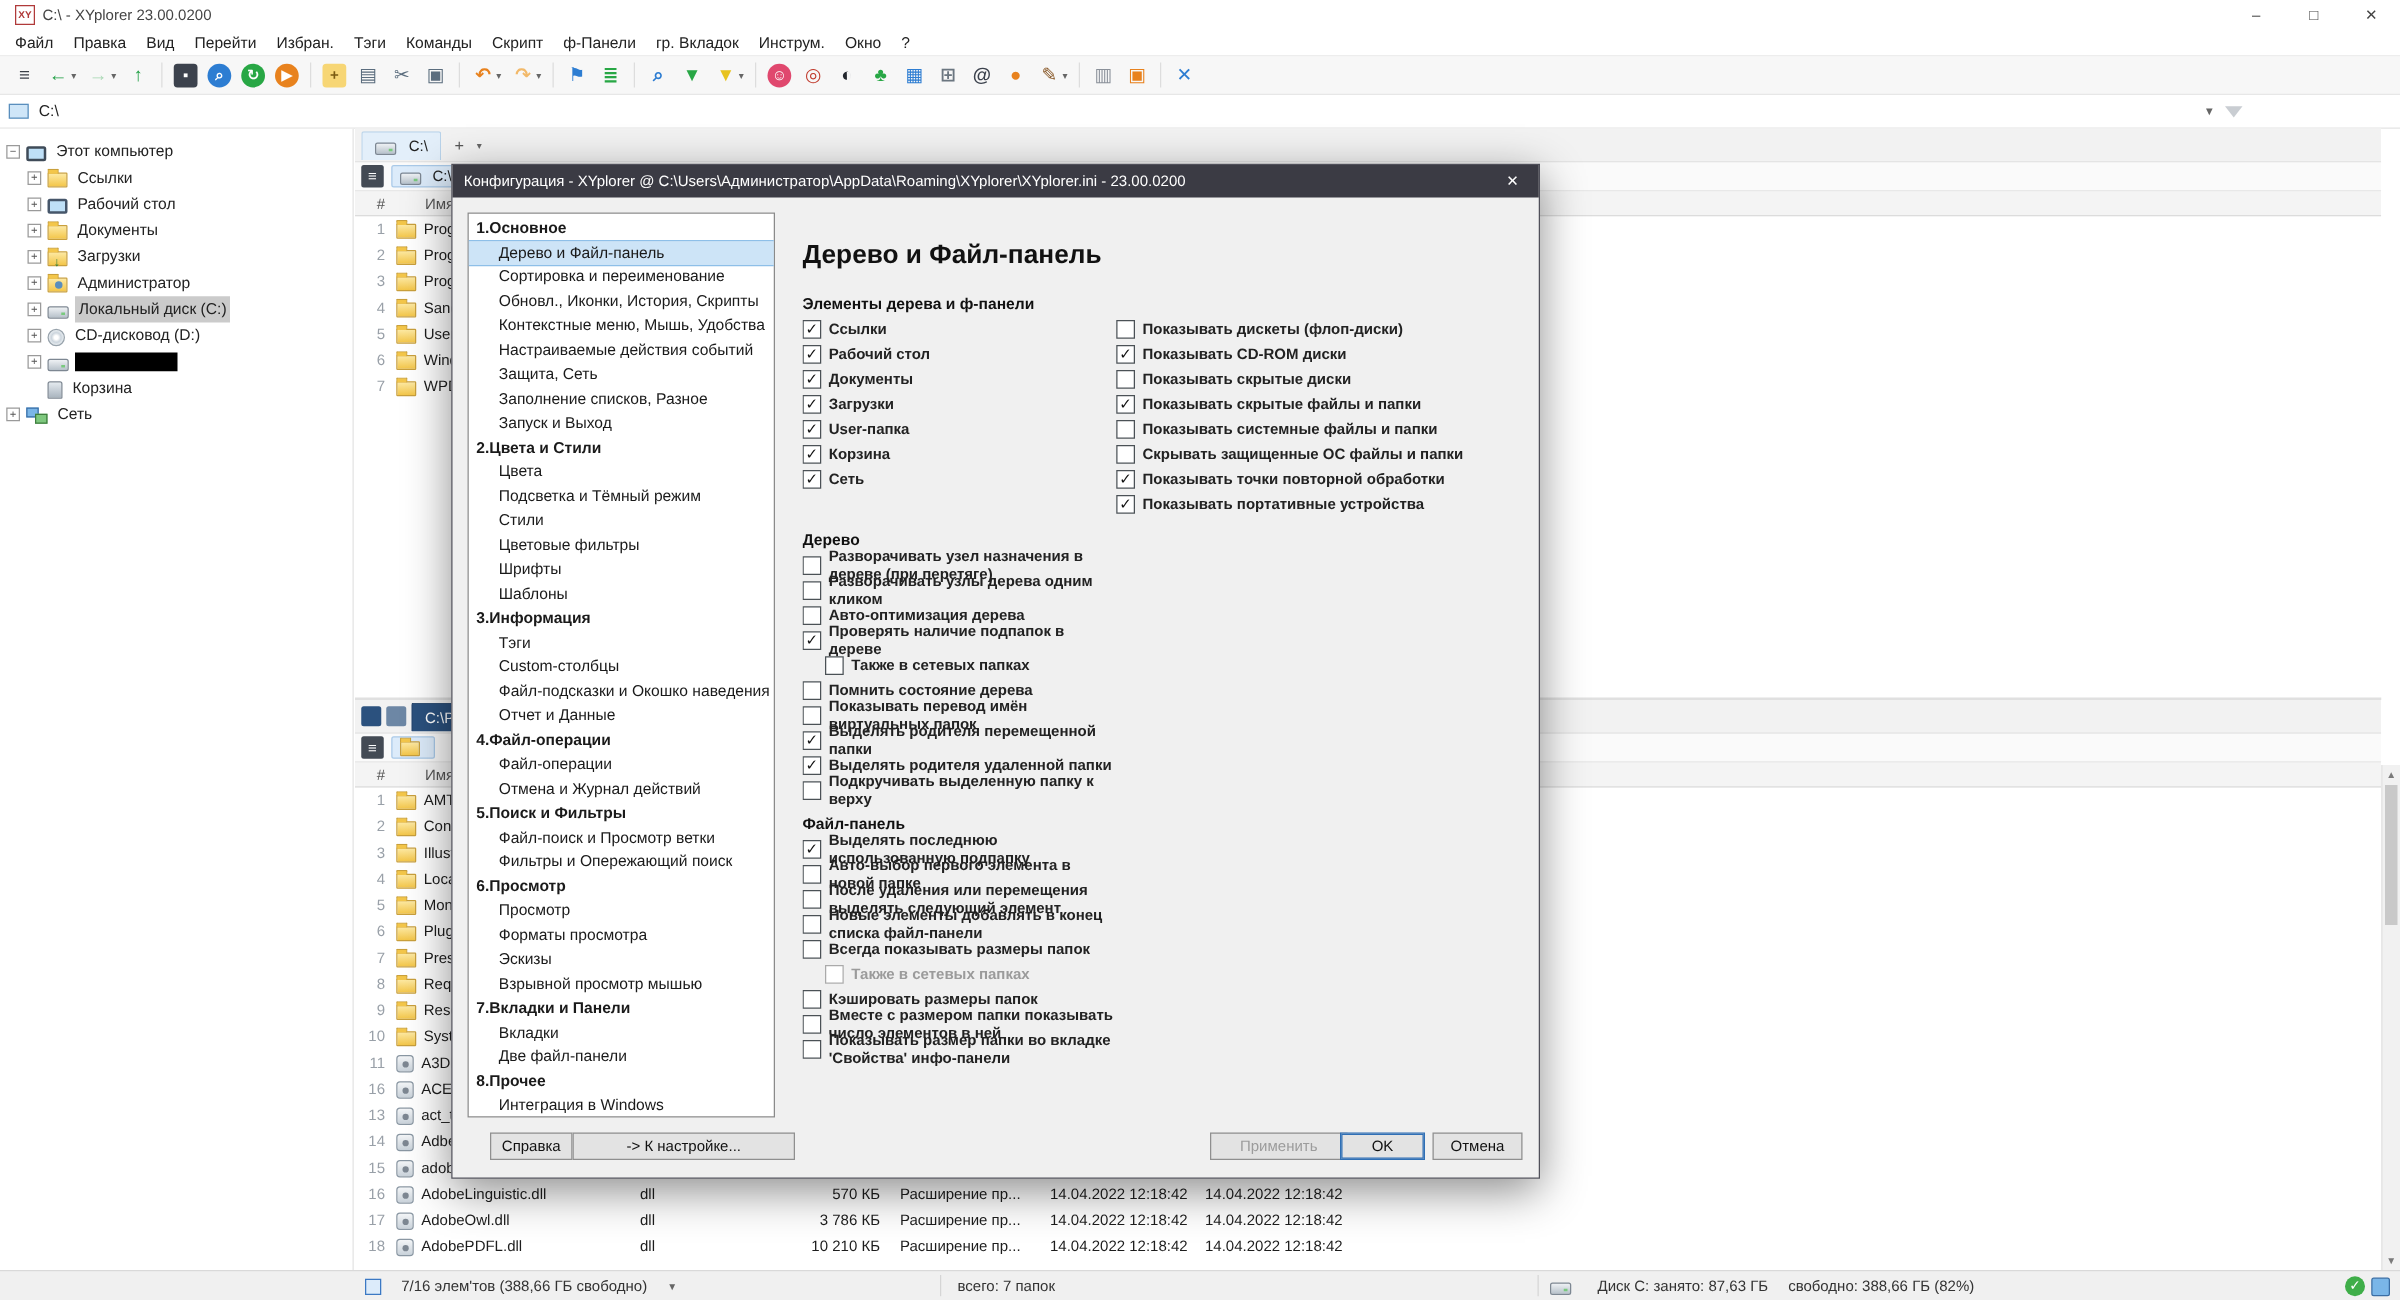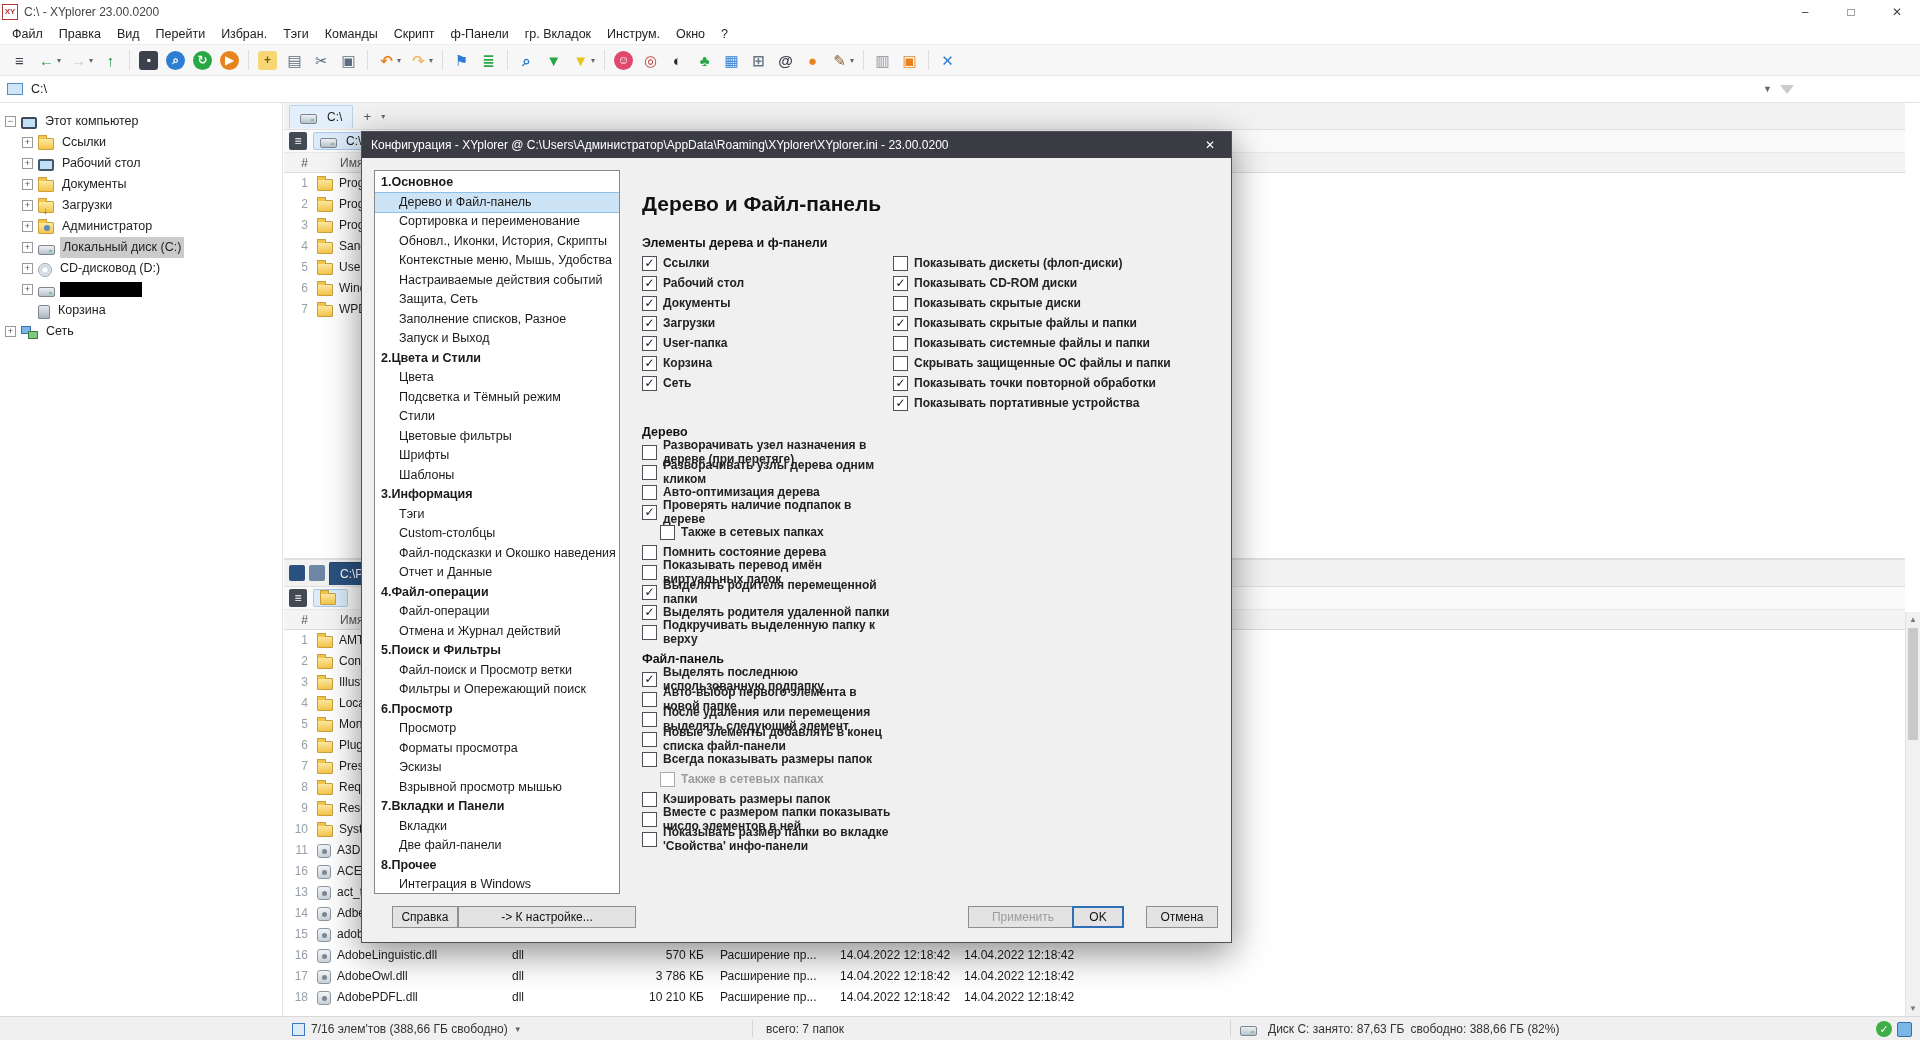--- a/index.html
+++ b/index.html
@@ -2,21 +2,21 @@
 <html><head>
 <meta charset="utf-8">
 <style>
   * { margin:0; padding:0; box-sizing:border-box; }
   html,body { width:1920px; height:1040px; overflow:hidden; background:#fff;
     font-family:"Liberation Sans","DejaVu Sans",sans-serif; font-size:12px; color:#222;
     user-select:none; }
 
   
   .titlebar { position:absolute; left:0; top:0; right:0; height:24px; background:#fff;
-    display:flex; align-items:center; padding-left:2px; }
+    display:flex; align-items:center; padding-left:12px; }
   .app-icon { width:16px; height:16px; border:1px solid #b03a3a; color:#b03a3a; background:#fff;
     font-size:8px; font-weight:bold; text-align:center; line-height:14px; margin-right:6px; }
   .win-title { color:#444; font-size:12px; }
   .win-controls { position:absolute; right:0; top:0; height:24px; display:flex; }
   .win-btn { width:46px; height:24px; text-align:center; line-height:24px; color:#444; font-size:12px; }
 
   
   .menubar { position:absolute; left:0; top:24px; right:0; height:20px; background:#fff;
     display:flex; align-items:center; padding-left:4px; }
   .menu-item { padding:0 8px; height:20px; line-height:20px; color:#222; font-size:12.5px; }
@@ -117,21 +117,21 @@
 
   
   .vscroll { position:absolute; right:0; top:612px; bottom:24px; width:15px; background:#f1f1f1; border-left:1px solid #e2e2e2; }
   .vs-up,.vs-down { position:absolute; left:0; right:0; height:15px; text-align:center; font-size:8px; color:#7a7a7a; line-height:15px; }
   .vs-up { top:0; } .vs-down { bottom:0; }
   .vthumb { position:absolute; left:2px; right:2px; top:16px; height:112px; background:#c9c9c9; }
 
   
   .statusbar { position:absolute; left:0; right:0; bottom:0; height:24px; background:#f0f0f0;
     border-top:1px solid #d9d9d9; font-size:12px; color:#333; }
-  .sb-item { position:absolute; top:0; height:24px; display:flex; align-items:center; gap:6px; }
+  .sb-item { position:absolute; top:0; height:24px; display:flex; align-items:center; gap:16px; }
   .sb-sel { left:292px; } .sb-total { left:766px; } .sb-disk { left:1240px; }
   .sb-div { position:absolute; top:3px; bottom:3px; width:1px; background:#d5d5d5; }
   .sb-caret { font-size:8px; color:#666; }
   .sb-doc-icon { width:13px; height:13px; border:1px solid #3b78c3; background:#dcebfa; }
   .sb-icons { position:absolute; right:8px; top:0; height:24px; display:flex; align-items:center; gap:5px; }
   .sb-ok { width:16px; height:16px; border-radius:50%; background:#3fae49; color:#fff; font-size:11px;
     line-height:16px; text-align:center; }
   .sb-misc { width:15px; height:15px; background:#7ab6e8; border:1px solid #3a6ea5; border-radius:2px; }
 
   
@@ -158,21 +158,21 @@
   .cb-box { width:15px; height:15px; border:1px solid #4b5156; background:#fff; color:#111;
     font-size:12px; line-height:13px; text-align:center; flex:0 0 auto; }
   .cb-row.disabled .cb-label { color:#9b9b9b; }
   .cb-row.disabled .cb-box { border-color:#aaa; color:#aaa; }
   .dlg-buttons { position:absolute; left:12px; right:12px; bottom:14px; height:22px; }
   .btn { position:absolute; height:22px; background:#e3e3e3; border:1px solid #8f8f8f; font-size:12px;
     font-family:inherit; color:#111; padding:0 8px; }
   #btn-help { left:6px; width:66px;margin-left:12px; }
   #btn-goto { left:84px; width:178px; }
   #btn-apply { left:594px; width:110px; color:#9c9c9c; }
-  #btn-ok { left:698px; width:52px; box-shadow:inset 0 0 0 1px #2f6fb5; border-color:#2f6fb5; }
+  #btn-ok { left:698px; width:68px; box-shadow:inset 0 0 0 1px #2f6fb5; border-color:#2f6fb5; }
   #btn-cancel { left:772px; width:72px; }
 </style>
 </head>
 <body>
 
 <div class="titlebar">
   <span class="app-icon">XY</span>
   <span class="win-title">C:\ - XYplorer 23.00.0200</span>
   <div class="win-controls">
     <span class="win-btn">–</span>

